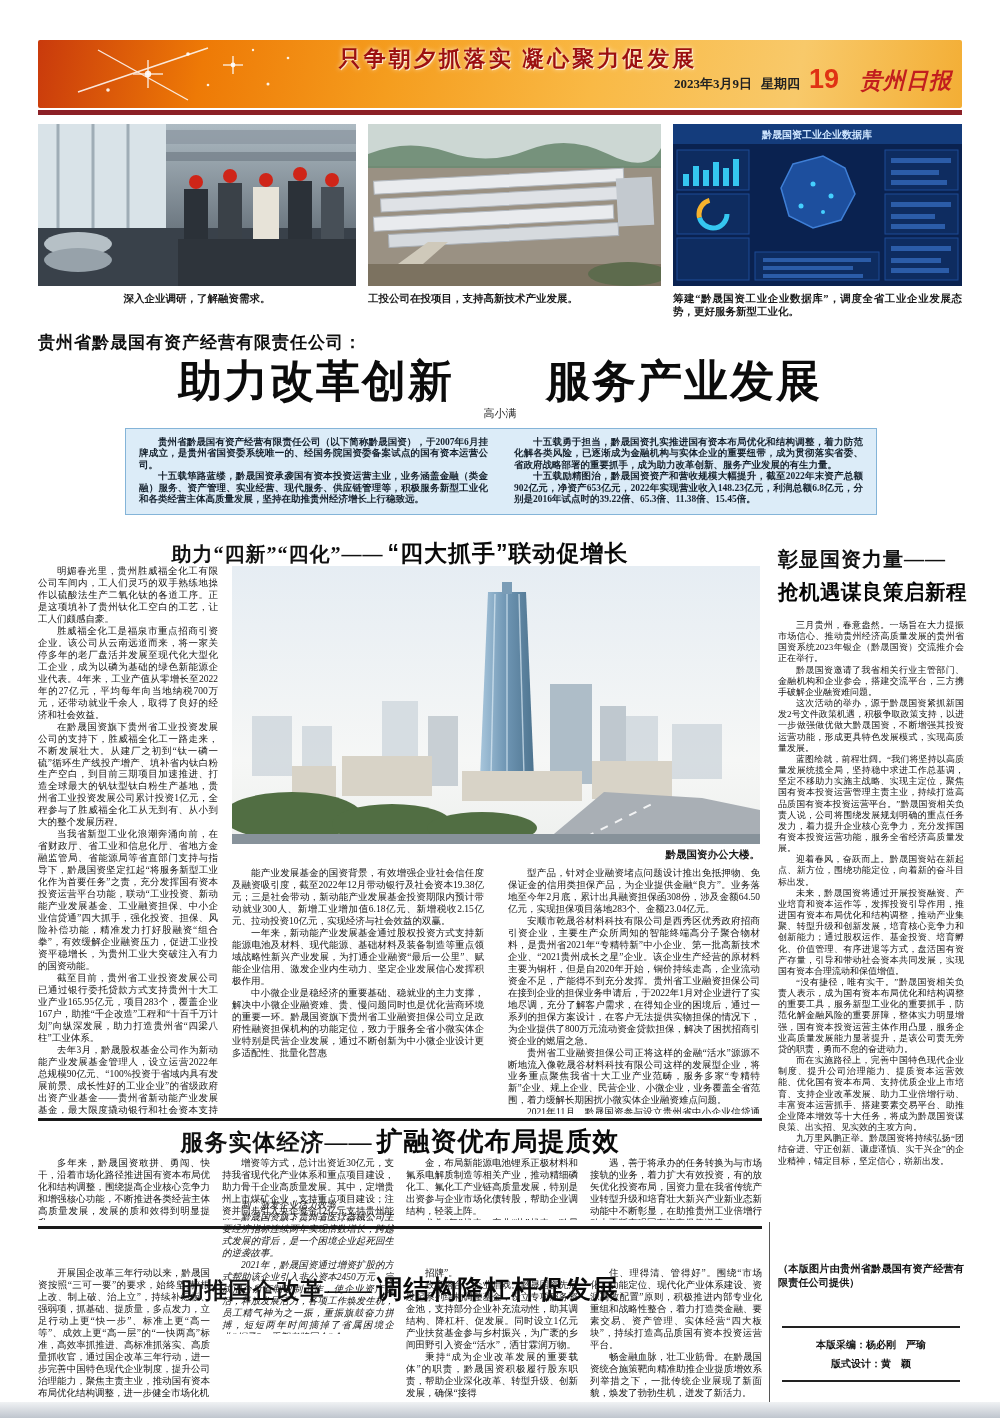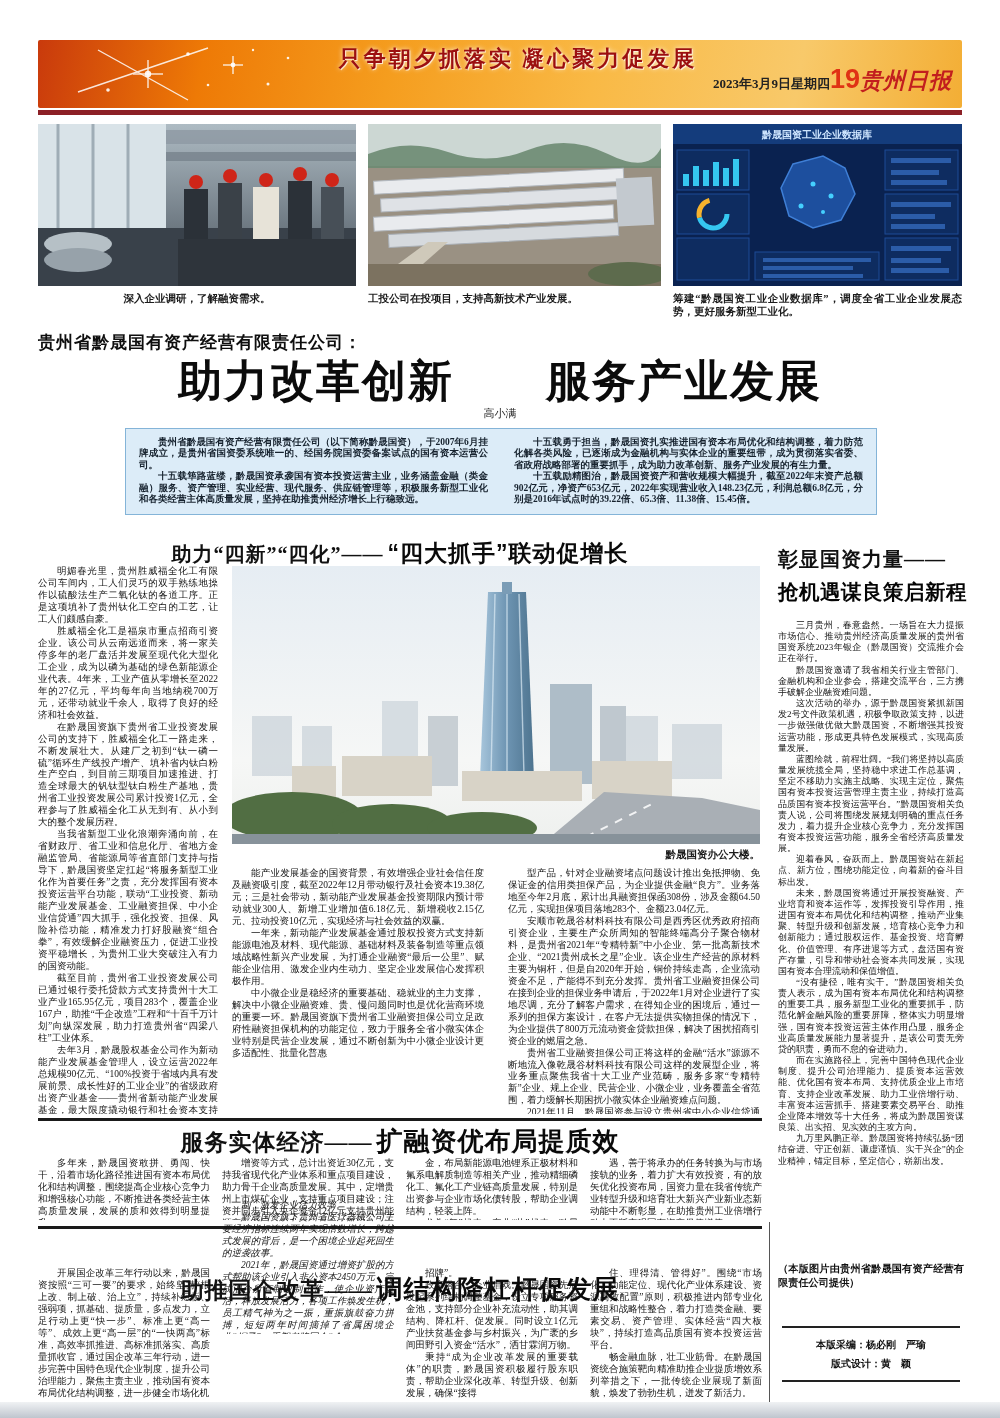--- a/index.html
+++ b/index.html
@@ -5,24 +5,24 @@
   html,body{margin:0;padding:0;background:#f2f2f2;}
   .page{position:relative;width:1000px;height:1418px;background:#ffffff;margin:0 auto;overflow:hidden;
         font-family:"Liberation Serif","DejaVu Serif",serif;color:#191919;}
   
   .banner{position:absolute;left:38px;top:40px;width:924px;height:68px;border-radius:2px;
           background:linear-gradient(100deg,#c93a0c 0%,#ee7a06 18%,#f59d1e 38%,#f9b945 60%,#f8c96a 82%,#f3ae35 100%);}
   .banner svg{position:absolute;left:0;top:0;}
   .slogan{position:absolute;left:240px;top:4px;width:480px;text-align:center;font-size:22px;font-weight:900;
           color:#9c0f10;font-family:"Liberation Serif","DejaVu Serif",serif;letter-spacing:3px;
           text-shadow:0 0 5px rgba(255,255,255,.85),1px 1px 0 rgba(255,255,255,.7);white-space:nowrap;}
-  .dateline{position:absolute;right:10px;bottom:12px;display:flex;align-items:baseline;white-space:nowrap;}
+  .dateline{position:absolute;right:10px;bottom:12px;display:flex;align-items:baseline;gap:9px;white-space:nowrap;}
   .dateline .d{font-size:13px;font-weight:700;color:#222;}
   .dateline .pageno{font-size:27px;font-weight:900;color:#e03214;font-family:"Liberation Sans","DejaVu Sans",sans-serif;}
-  .dateline .masthead{font-size:22px;font-weight:900;color:#c21e1e;font-style:italic;letter-spacing:1px;}
+  .dateline .masthead{font-size:22px;font-weight:900;color:#c21e1e;font-style:italic;letter-spacing:1px;margin-left:12px;}
   .rule-maroon{position:absolute;left:38px;top:110px;width:924px;height:5px;background:#8c2026;}
   
   .photo{position:absolute;top:124px;height:162px;overflow:hidden;background:#888;}
   .photo svg{display:block;}
   .caption{position:absolute;top:292px;font-size:10.5px;font-weight:700;color:#1c1c1c;line-height:13px;}
   
   .kicker{position:absolute;left:38px;top:331px;font-size:17px;font-weight:700;color:#0e0e0e;letter-spacing:1px;}
   .bigtitle{position:absolute;left:0;top:352px;width:1000px;text-align:center;font-size:44px;font-weight:900;
             color:#0b0b0b;font-family:"Liberation Sans","DejaVu Sans",sans-serif;letter-spacing:2px;}
   .byline{position:absolute;left:0;top:406px;width:1000px;text-align:center;font-size:11px;color:#222;}

